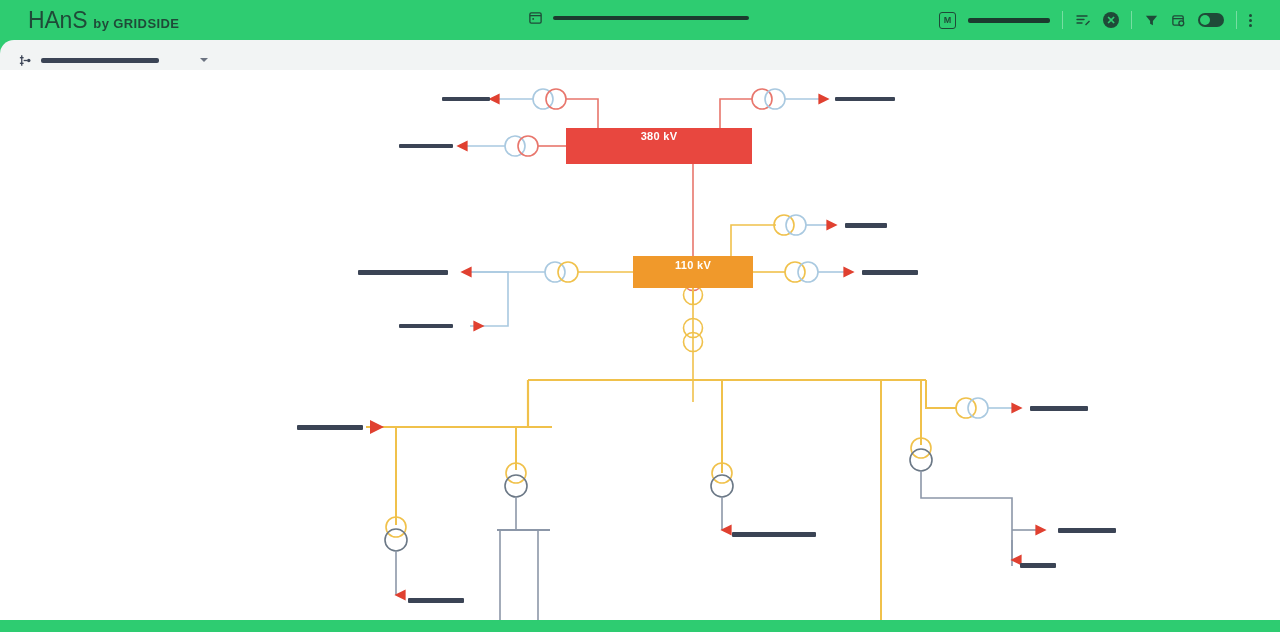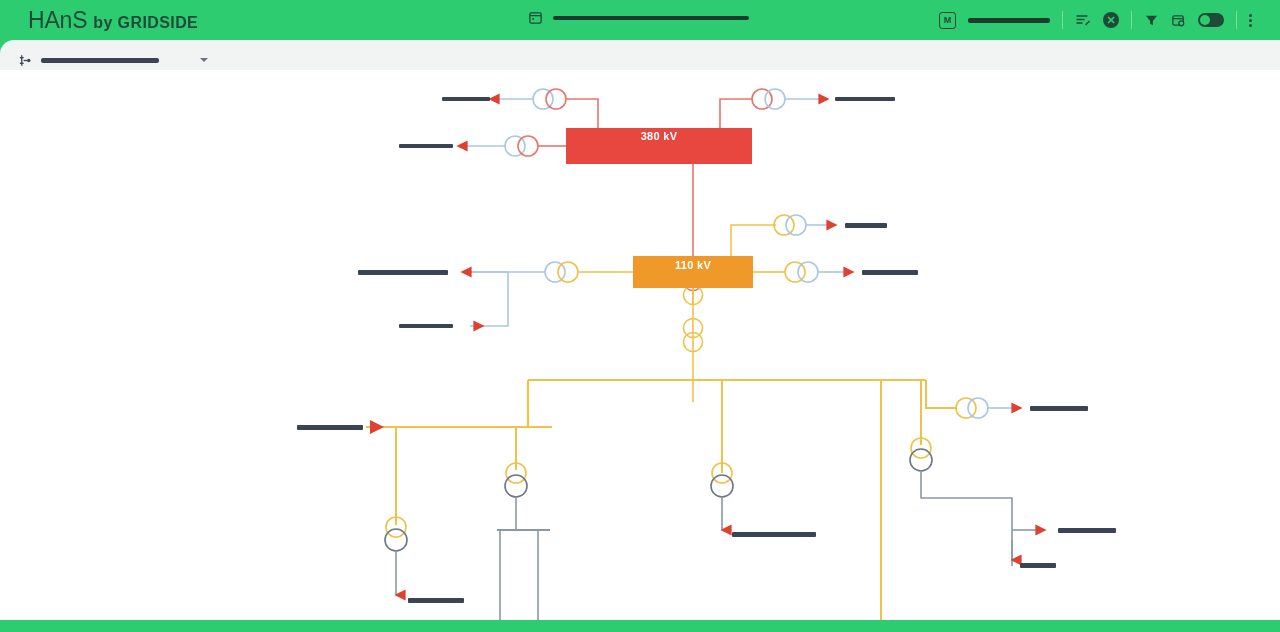--- a/index.html
+++ b/index.html
@@ -27,21 +27,21 @@
   .brand {
     display: flex; align-items: baseline;
     margin-left: 28px; gap: 6px;
     user-select: none;
   }
   .brand-main {
     font-size: 23px; font-weight: 400; letter-spacing: -0.2px;
     color: #1f4a38;
   }
   .brand-sub {
-    font-size: 16px; font-weight: bold; letter-spacing: 0.4px;
+    font-size: 13px; font-weight: bold; letter-spacing: 0.4px;
     color: #1f4a38;
   }
 
   .header-center {
     position: absolute; left: 528px; top: 10px;
     display: flex; align-items: center; gap: 10px;
   }
   .header-right {
     position: absolute; right: 16px; top: 0; height: 40px;
     display: flex; align-items: center; gap: 0px;

